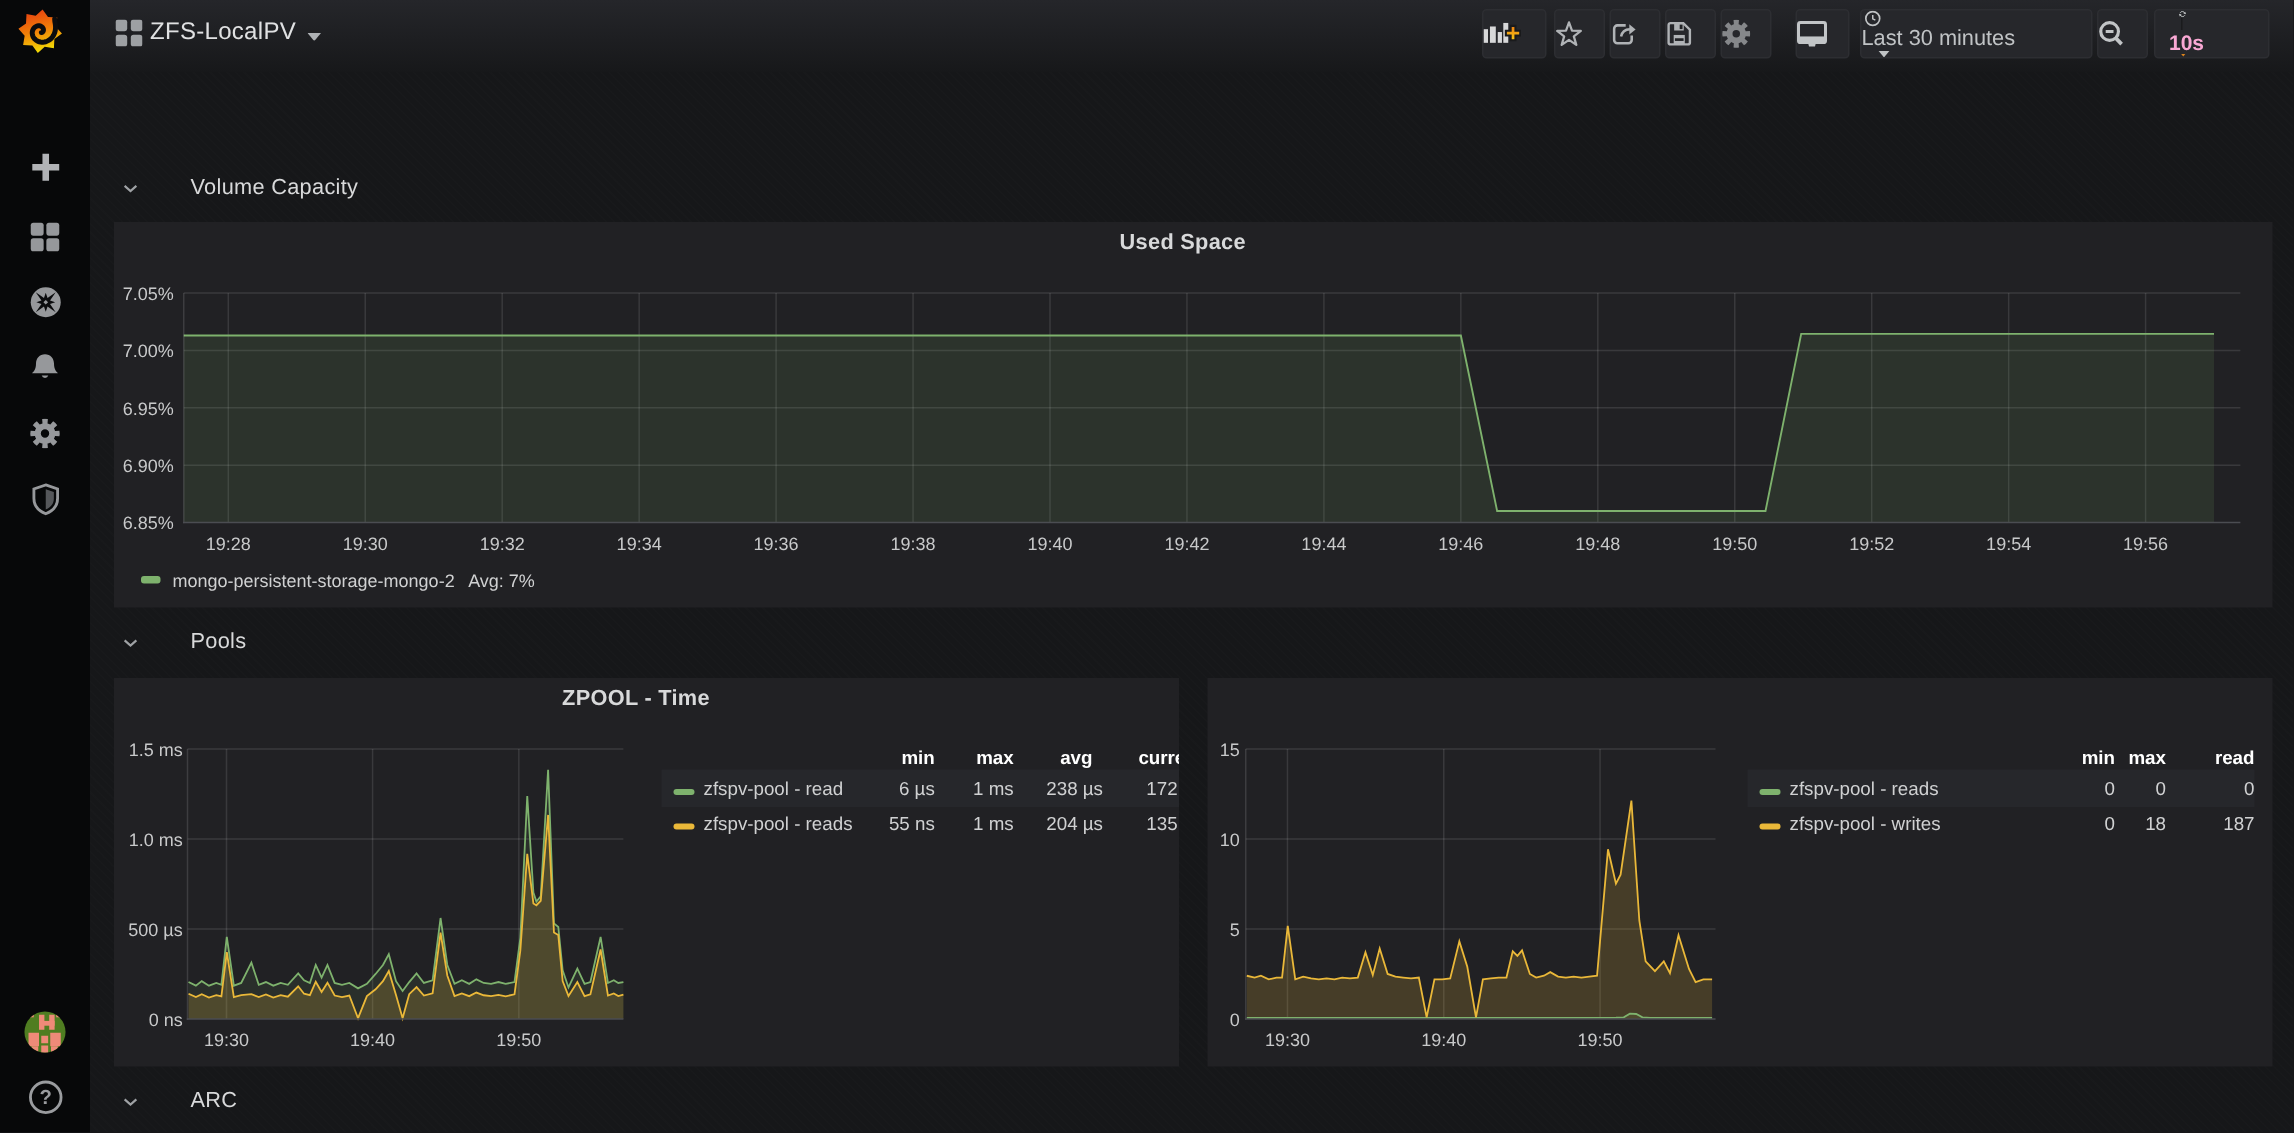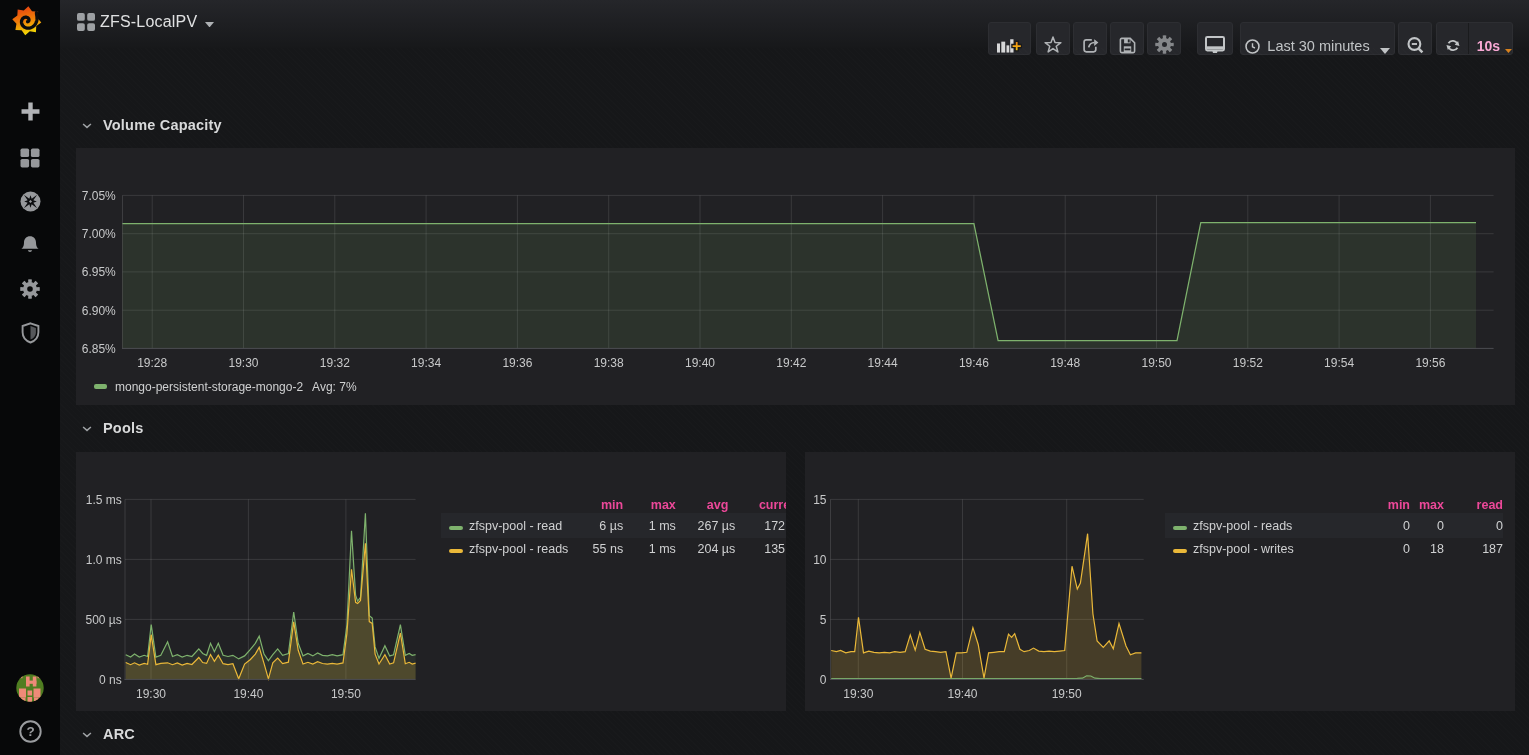--- a/index.html
+++ b/index.html
@@ -5,33 +5,33 @@
 * { margin:0; padding:0; box-sizing:border-box; }
 html,body { width:1529px; height:755px; overflow:hidden; background:#161719;
   font-family:"Liberation Sans", sans-serif; }
 #app { position:relative; width:1529px; height:755px; }
 #sidebar { position:absolute; left:0; top:0; width:60px; height:755px; background:#070809; z-index:5; }
 .sideicon { position:absolute; left:0; width:60px; display:flex; justify-content:center; }
 #navbar { position:absolute; left:60px; top:0; width:1469px; height:48px;
   background:linear-gradient(to bottom,#25262a,#17181a); }
 #navtitle { position:absolute; left:17px; top:13px; display:flex; align-items:center; }
 #navtitle .t { color:#e0e1e2; font-size:16px; margin-left:5px; letter-spacing:0.2px; }
-.navbtn { position:absolute; top:22px; height:33px; background:#26272b; border:1px solid #2d2e32; border-radius:3px;
-  display:flex; align-items:flex-end; justify-content:center; color:#c0c3c5; }
+.navbtn { position:absolute; top:6px; height:33px; background:#26272b; border:1px solid #2d2e32; border-radius:3px;
+  display:flex; align-items:flex-start; justify-content:center; color:#c0c3c5;flex-direction:column; }
 #dash { position:absolute; left:60px; top:48px; width:1469px; height:707px; background:repeating-linear-gradient(45deg, rgba(255,255,255,0.006) 0 1px, transparent 1px 4px); }
 .panel { position:absolute; background:#212124; }
 .ptitle { position:absolute; top:6px; width:100%; text-align:center; color:#d8d9da;
   font-size:14.5px; font-weight:bold; letter-spacing:0.2px; }
 .sechead { position:absolute; display:flex; align-items:center; color:#d8d9da;
-  font-size:14.5px; font-weight:bold; letter-spacing:0.2px; }
+  font-size:14.5px; font-weight:normal; letter-spacing:0.2px;gap:24px; }
 .sechead svg { margin-right:11px; }
 .leg { position:absolute; color:#d0d1d2; font-size:12px; }
 .legsw { display:inline-block; width:13px; height:5px; border-radius:2px; vertical-align:middle; margin-right:8px; margin-top:-2px; }
 .lt { position:absolute; font-size:12.5px; color:#d0d1d2; white-space:nowrap; }
-.lt.hdr { color:#ec4899; font-weight:bold; }
+.lt.hdr { color:#ffffff; font-weight:bold; }
 .lt.num { text-align:right; }
 </style>
 </head>
 <body>
 <div id="app">
 
 <div id="sidebar">
   <svg width="30" height="30" style="position:absolute;left:12px;top:6px" viewBox="0 0 30 30">
     <defs>
       <linearGradient id="lg" x1="0.25" y1="0" x2="0.52" y2="1">
@@ -219,20 +219,21 @@
         </svg>
         <span>Pools</span>
       </div>
 <div class="sechead" style="left:22px;top:678px">
         <svg width="10" height="7" viewBox="0 0 11 7">
           <polyline points="1.2,1.8 5.5,5.6 9.8,1.8" fill="none" stroke="#9fa2a5" stroke-width="1.6"></polyline>
         </svg>
         <span>ARC</span>
       </div>
 <div class="panel" style="left:16px;top:100px;width:1439px;height:257px;overflow:hidden">
+        <div class="ptitle" style="margin-left:-7px">Used Space</div>
         <svg width="1439" height="257" viewBox="0 0 1439 257" style="position:absolute;left:0;top:0">
           <line x1="46.5" y1="47.4" x2="1417.6" y2="47.4" stroke="rgba(255,255,255,0.11)" stroke-width="1"></line>
           <line x1="46.5" y1="85.7" x2="1417.6" y2="85.7" stroke="rgba(255,255,255,0.11)" stroke-width="1"></line>
           <line x1="46.5" y1="123.9" x2="1417.6" y2="123.9" stroke="rgba(255,255,255,0.11)" stroke-width="1"></line>
           <line x1="46.5" y1="162.2" x2="1417.6" y2="162.2" stroke="rgba(255,255,255,0.11)" stroke-width="1"></line>
           <line x1="76.2" y1="47.4" x2="76.2" y2="200.4" stroke="rgba(255,255,255,0.11)" stroke-width="1"></line>
           <line x1="167.5" y1="47.4" x2="167.5" y2="200.4" stroke="rgba(255,255,255,0.11)" stroke-width="1"></line>
           <line x1="258.8" y1="47.4" x2="258.8" y2="200.4" stroke="rgba(255,255,255,0.11)" stroke-width="1"></line>
           <line x1="350.1" y1="47.4" x2="350.1" y2="200.4" stroke="rgba(255,255,255,0.11)" stroke-width="1"></line>
           <line x1="441.4" y1="47.4" x2="441.4" y2="200.4" stroke="rgba(255,255,255,0.11)" stroke-width="1"></line>
@@ -267,20 +268,21 @@
           <text x="897.9" y="218.5" fill="#c8c9ca" font-size="12" text-anchor="middle" font-family="Liberation Sans">19:46</text>
           <text x="989.2" y="218.5" fill="#c8c9ca" font-size="12" text-anchor="middle" font-family="Liberation Sans">19:48</text>
           <text x="1080.5" y="218.5" fill="#c8c9ca" font-size="12" text-anchor="middle" font-family="Liberation Sans">19:50</text>
           <text x="1171.8" y="218.5" fill="#c8c9ca" font-size="12" text-anchor="middle" font-family="Liberation Sans">19:52</text>
           <text x="1263.1" y="218.5" fill="#c8c9ca" font-size="12" text-anchor="middle" font-family="Liberation Sans">19:54</text>
           <text x="1354.4" y="218.5" fill="#c8c9ca" font-size="12" text-anchor="middle" font-family="Liberation Sans">19:56</text>
         </svg>
         <div class="leg" style="left:18px;top:232px"><span class="legsw" style="background:#7eb26d"></span>mongo-persistent-storage-mongo-2<span style="margin-left:9px">Avg: 7%</span></div>
       </div>
 <div class="panel" style="left:16px;top:404px;width:710px;height:259px;overflow:hidden">
+        <div class="ptitle" style="margin-left:-7px">ZPOOL - Time</div>
         <svg width="710" height="259" viewBox="0 0 710 259" style="position:absolute;left:0;top:0">
           <line x1="49.0" y1="47.4" x2="339.6" y2="47.4" stroke="rgba(255,255,255,0.11)" stroke-width="1"></line>
           <line x1="49.0" y1="107.4" x2="339.6" y2="107.4" stroke="rgba(255,255,255,0.11)" stroke-width="1"></line>
           <line x1="49.0" y1="167.4" x2="339.6" y2="167.4" stroke="rgba(255,255,255,0.11)" stroke-width="1"></line>
           <line x1="75.0" y1="47.4" x2="75.0" y2="227.4" stroke="rgba(255,255,255,0.11)" stroke-width="1"></line>
           <line x1="172.4" y1="47.4" x2="172.4" y2="227.4" stroke="rgba(255,255,255,0.11)" stroke-width="1"></line>
           <line x1="269.9" y1="47.4" x2="269.9" y2="227.4" stroke="rgba(255,255,255,0.11)" stroke-width="1"></line>
           <polygon points="49.7,202.7 54.6,205.1 58.5,202.1 63.3,205.1 68.2,203.3 71.6,204.5 75.2,172.6 79.9,205.1 84.8,203.3 91.6,189.8 96.5,204.5 101.3,202.7 106.2,205.1 111.1,203.3 115.9,204.5 122.8,196.9 126.7,201.5 130.6,203.3 134.5,191.3 138.4,199.7 142.3,191.3 147.1,203.3 152.0,204.5 156.9,203.3 162.7,206.9 168.6,203.9 174.4,197.3 179.3,191.3 183.2,184.1 188.0,202.1 192.4,208.7 196.8,202.7 201.7,196.9 206.6,203.3 212.4,201.5 217.7,160.0 222.2,191.3 227.0,203.9 231.9,201.5 236.8,203.9 241.6,200.9 246.5,203.3 251.4,203.9 256.3,202.7 261.1,203.9 267.0,202.7 270.9,173.2 275.5,78.7 279.6,143.1 281.6,149.1 284.5,145.5 289.4,61.2 293.3,163.6 296.2,166.0 299.1,194.9 303.0,206.3 308.9,193.7 313.7,203.9 317.6,202.7 324.4,172.6 329.3,203.3 333.2,201.5 336.2,203.3 339.6,202.7 339.6,227.4 49.7,227.4" fill="rgba(126,178,109,0.10)"></polygon>
           <polygon points="49.7,210.5 54.6,212.7 58.5,210.8 63.3,213.0 68.2,211.4 71.6,212.3 75.2,182.7 79.9,212.7 84.8,211.4 91.6,210.8 96.5,212.7 101.3,211.0 106.2,213.0 111.1,211.4 115.9,212.5 122.8,205.5 126.7,210.5 130.6,211.4 134.5,202.5 138.4,209.3 142.3,203.1 147.1,211.7 152.0,212.7 156.9,211.7 162.7,226.8 168.6,212.1 174.4,207.5 179.3,202.1 183.2,195.3 188.0,211.4 192.4,226.8 196.8,210.8 201.7,206.1 206.6,211.7 212.4,210.2 217.7,169.8 222.2,198.3 227.0,212.1 231.9,210.3 236.8,212.1 241.6,209.7 246.5,211.5 251.4,212.1 256.3,211.3 261.1,212.2 267.0,210.9 270.9,181.6 275.5,117.2 279.6,150.3 281.6,151.5 284.5,148.5 289.4,91.3 293.3,169.6 296.2,171.4 299.1,202.1 303.0,212.0 308.9,202.7 313.7,212.1 317.6,210.9 324.4,181.0 329.3,211.7 333.2,210.3 336.2,212.0 339.6,211.1 339.6,227.4 49.7,227.4" fill="rgba(234,184,57,0.19)"></polygon>
           <polyline points="49.7,202.7 54.6,205.1 58.5,202.1 63.3,205.1 68.2,203.3 71.6,204.5 75.2,172.6 79.9,205.1 84.8,203.3 91.6,189.8 96.5,204.5 101.3,202.7 106.2,205.1 111.1,203.3 115.9,204.5 122.8,196.9 126.7,201.5 130.6,203.3 134.5,191.3 138.4,199.7 142.3,191.3 147.1,203.3 152.0,204.5 156.9,203.3 162.7,206.9 168.6,203.9 174.4,197.3 179.3,191.3 183.2,184.1 188.0,202.1 192.4,208.7 196.8,202.7 201.7,196.9 206.6,203.3 212.4,201.5 217.7,160.0 222.2,191.3 227.0,203.9 231.9,201.5 236.8,203.9 241.6,200.9 246.5,203.3 251.4,203.9 256.3,202.7 261.1,203.9 267.0,202.7 270.9,173.2 275.5,78.7 279.6,143.1 281.6,149.1 284.5,145.5 289.4,61.2 293.3,163.6 296.2,166.0 299.1,194.9 303.0,206.3 308.9,193.7 313.7,203.9 317.6,202.7 324.4,172.6 329.3,203.3 333.2,201.5 336.2,203.3 339.6,202.7" fill="none" stroke="#7eb26d" stroke-width="1.2"></polyline>
@@ -297,21 +299,21 @@
         </svg>
         <div style="position:absolute;left:365px;top:61px;width:345px;height:24.5px;background:#26272b"></div>
         <div class="lt hdr num" style="left:467.20000000000005px;top:46px;width:80px">min</div>
         <div class="lt hdr num" style="left:519.8px;top:46px;width:80px">max</div>
         <div class="lt hdr num" style="left:579.3px;top:46px;width:73px">avg</div>
         <div class="lt hdr num" style="left:646px;top:46px;width:80px">current</div>
         <div style="position:absolute;left:373px;top:74.3px;width:14px;height:4px;border-radius:2px;background:#7eb26d"></div>
         <div class="lt" style="left:393px;top:66.8px">zfspv-pool - read</div>
         <div class="lt num" style="left:467.20000000000005px;top:66.8px;width:80px">6 µs</div>
         <div class="lt num" style="left:519.8px;top:66.8px;width:80px">1 ms</div>
-        <div class="lt num" style="left:579.3px;top:66.8px;width:80px">267 µs</div>
+        <div class="lt num" style="left:579.3px;top:66.8px;width:80px">238 µs</div>
         <div class="lt num" style="left:646px;top:66.8px;width:80px">172 µs</div>
         <div style="position:absolute;left:373px;top:97.3px;width:14px;height:4px;border-radius:2px;background:#eab839"></div>
         <div class="lt" style="left:393px;top:89.8px">zfspv-pool - reads</div>
         <div class="lt num" style="left:467.20000000000005px;top:89.8px;width:80px">55 ns</div>
         <div class="lt num" style="left:519.8px;top:89.8px;width:80px">1 ms</div>
         <div class="lt num" style="left:579.3px;top:89.8px;width:80px">204 µs</div>
         <div class="lt num" style="left:646px;top:89.8px;width:80px">135 µs</div>
       </div>
 <div class="panel" style="left:745px;top:404px;width:710px;height:259px;overflow:hidden">
         <svg width="710" height="259" viewBox="0 0 710 259" style="position:absolute;left:0;top:0">

